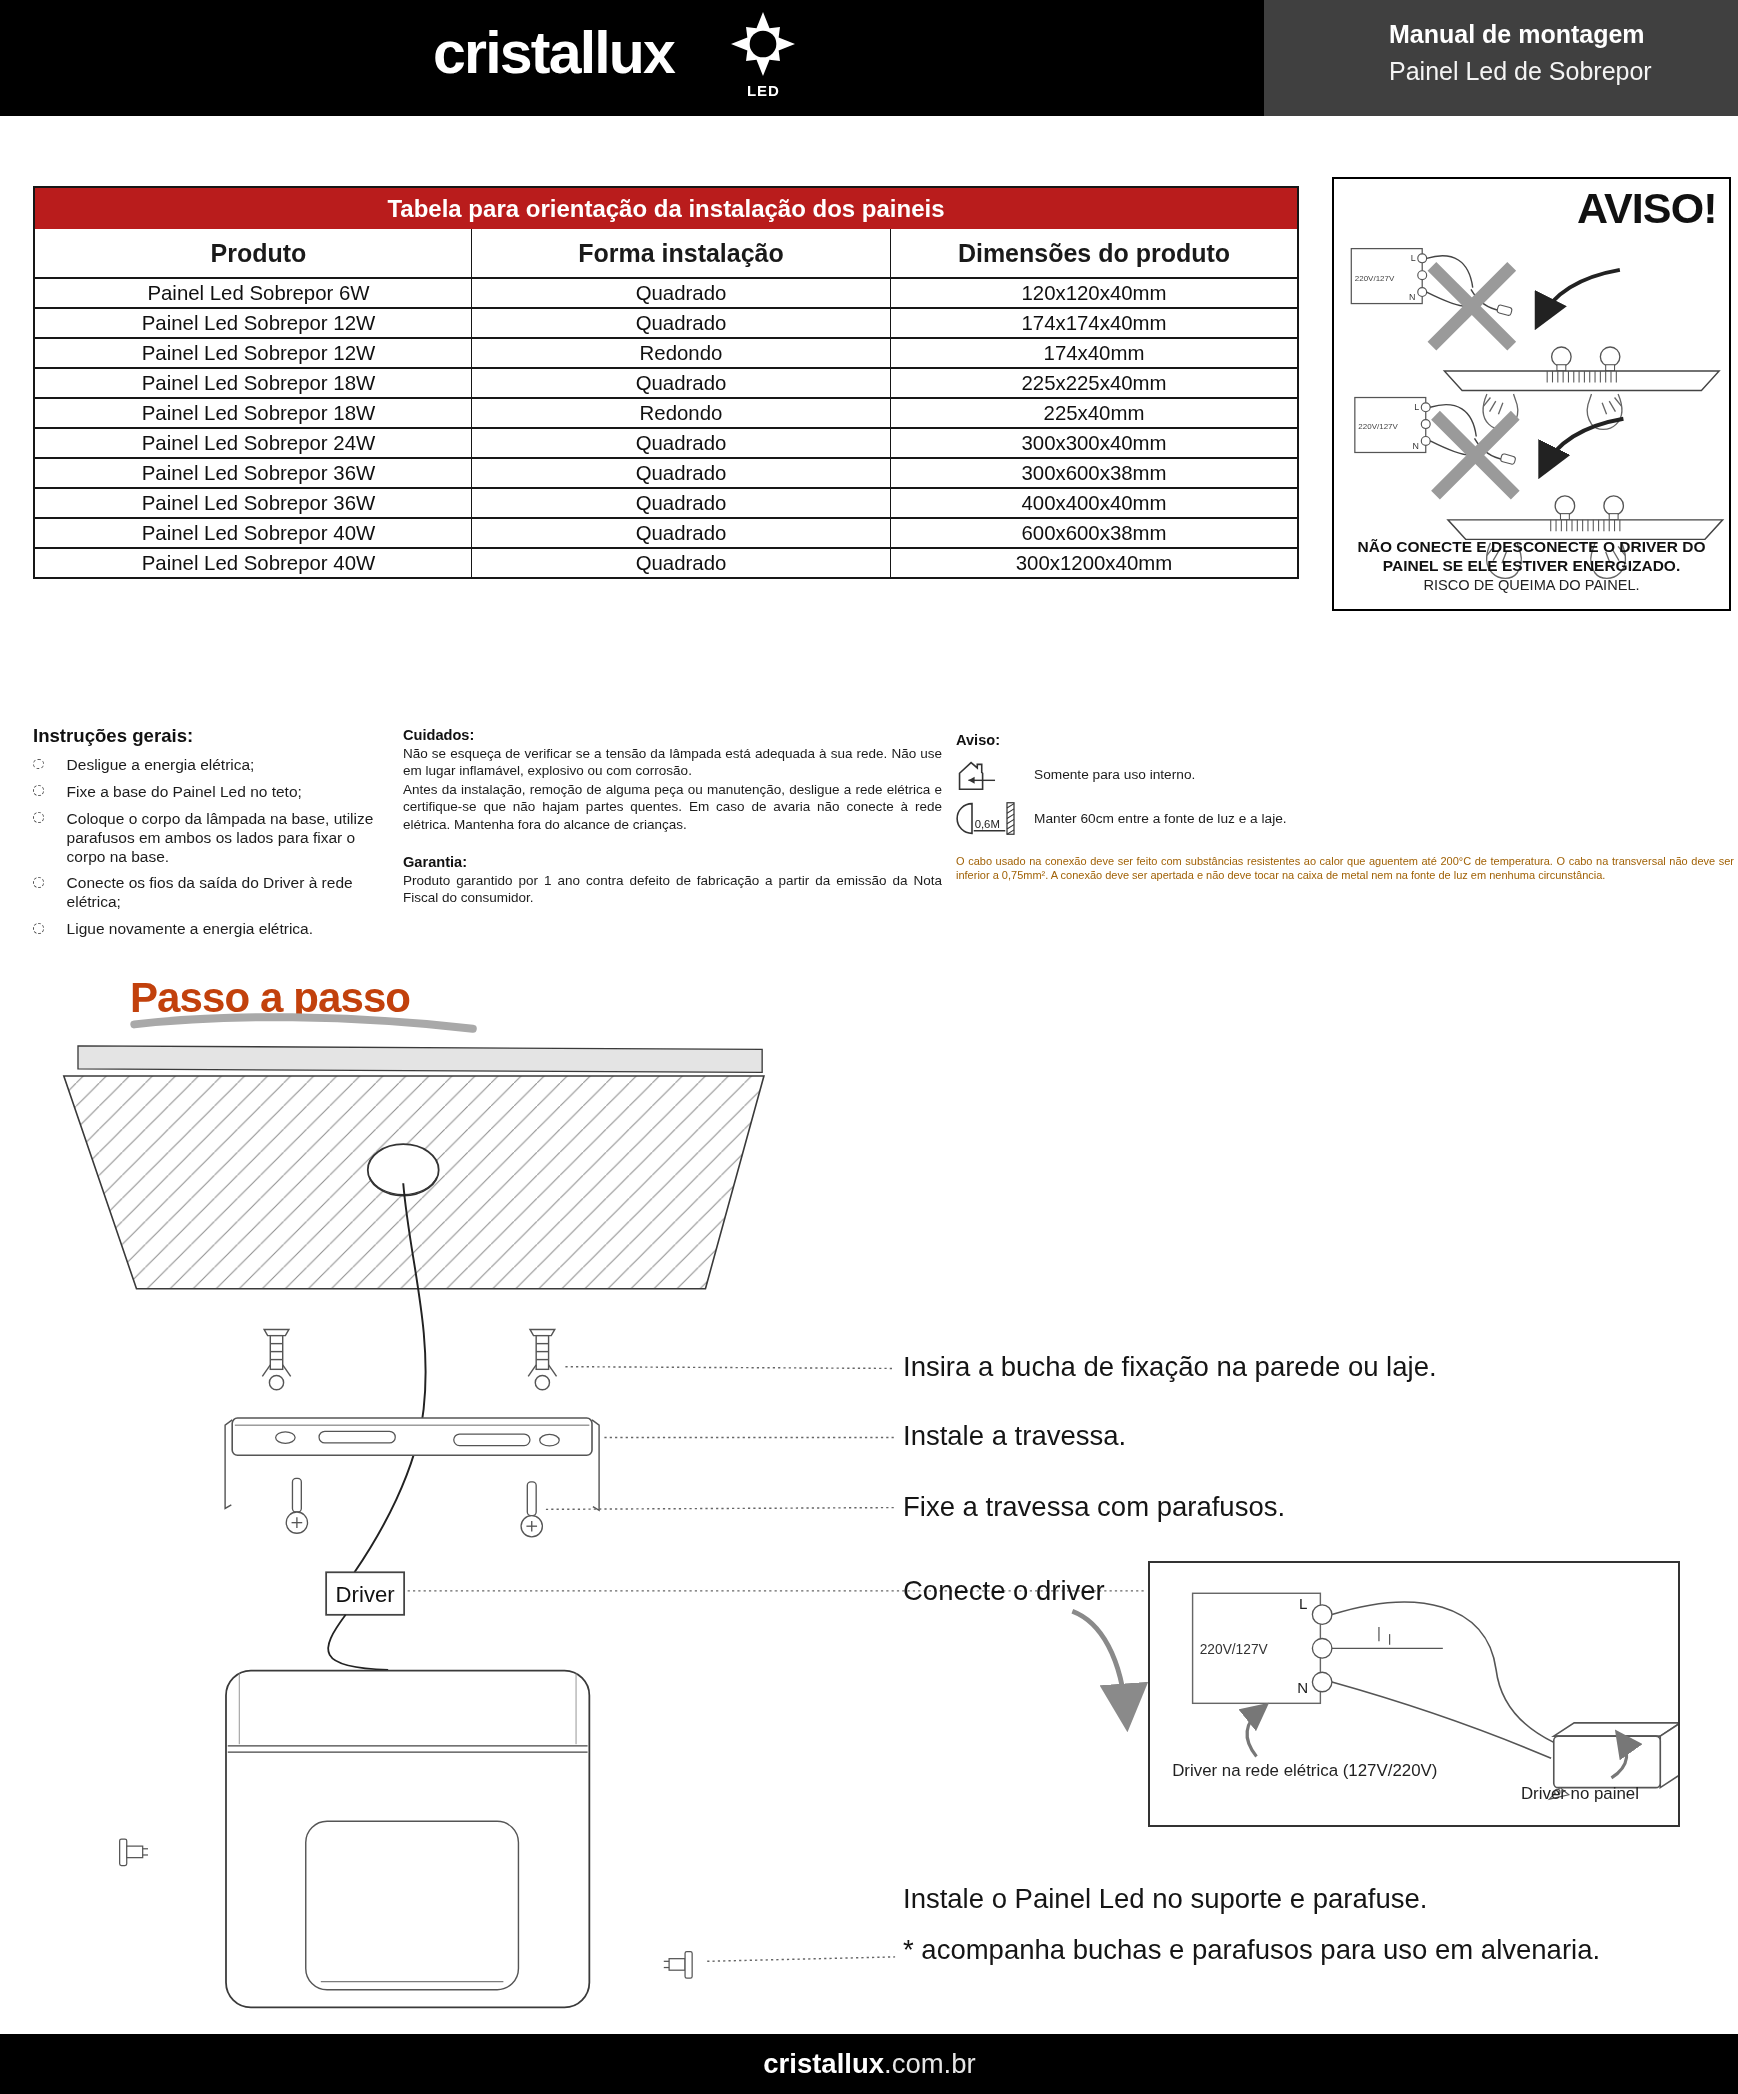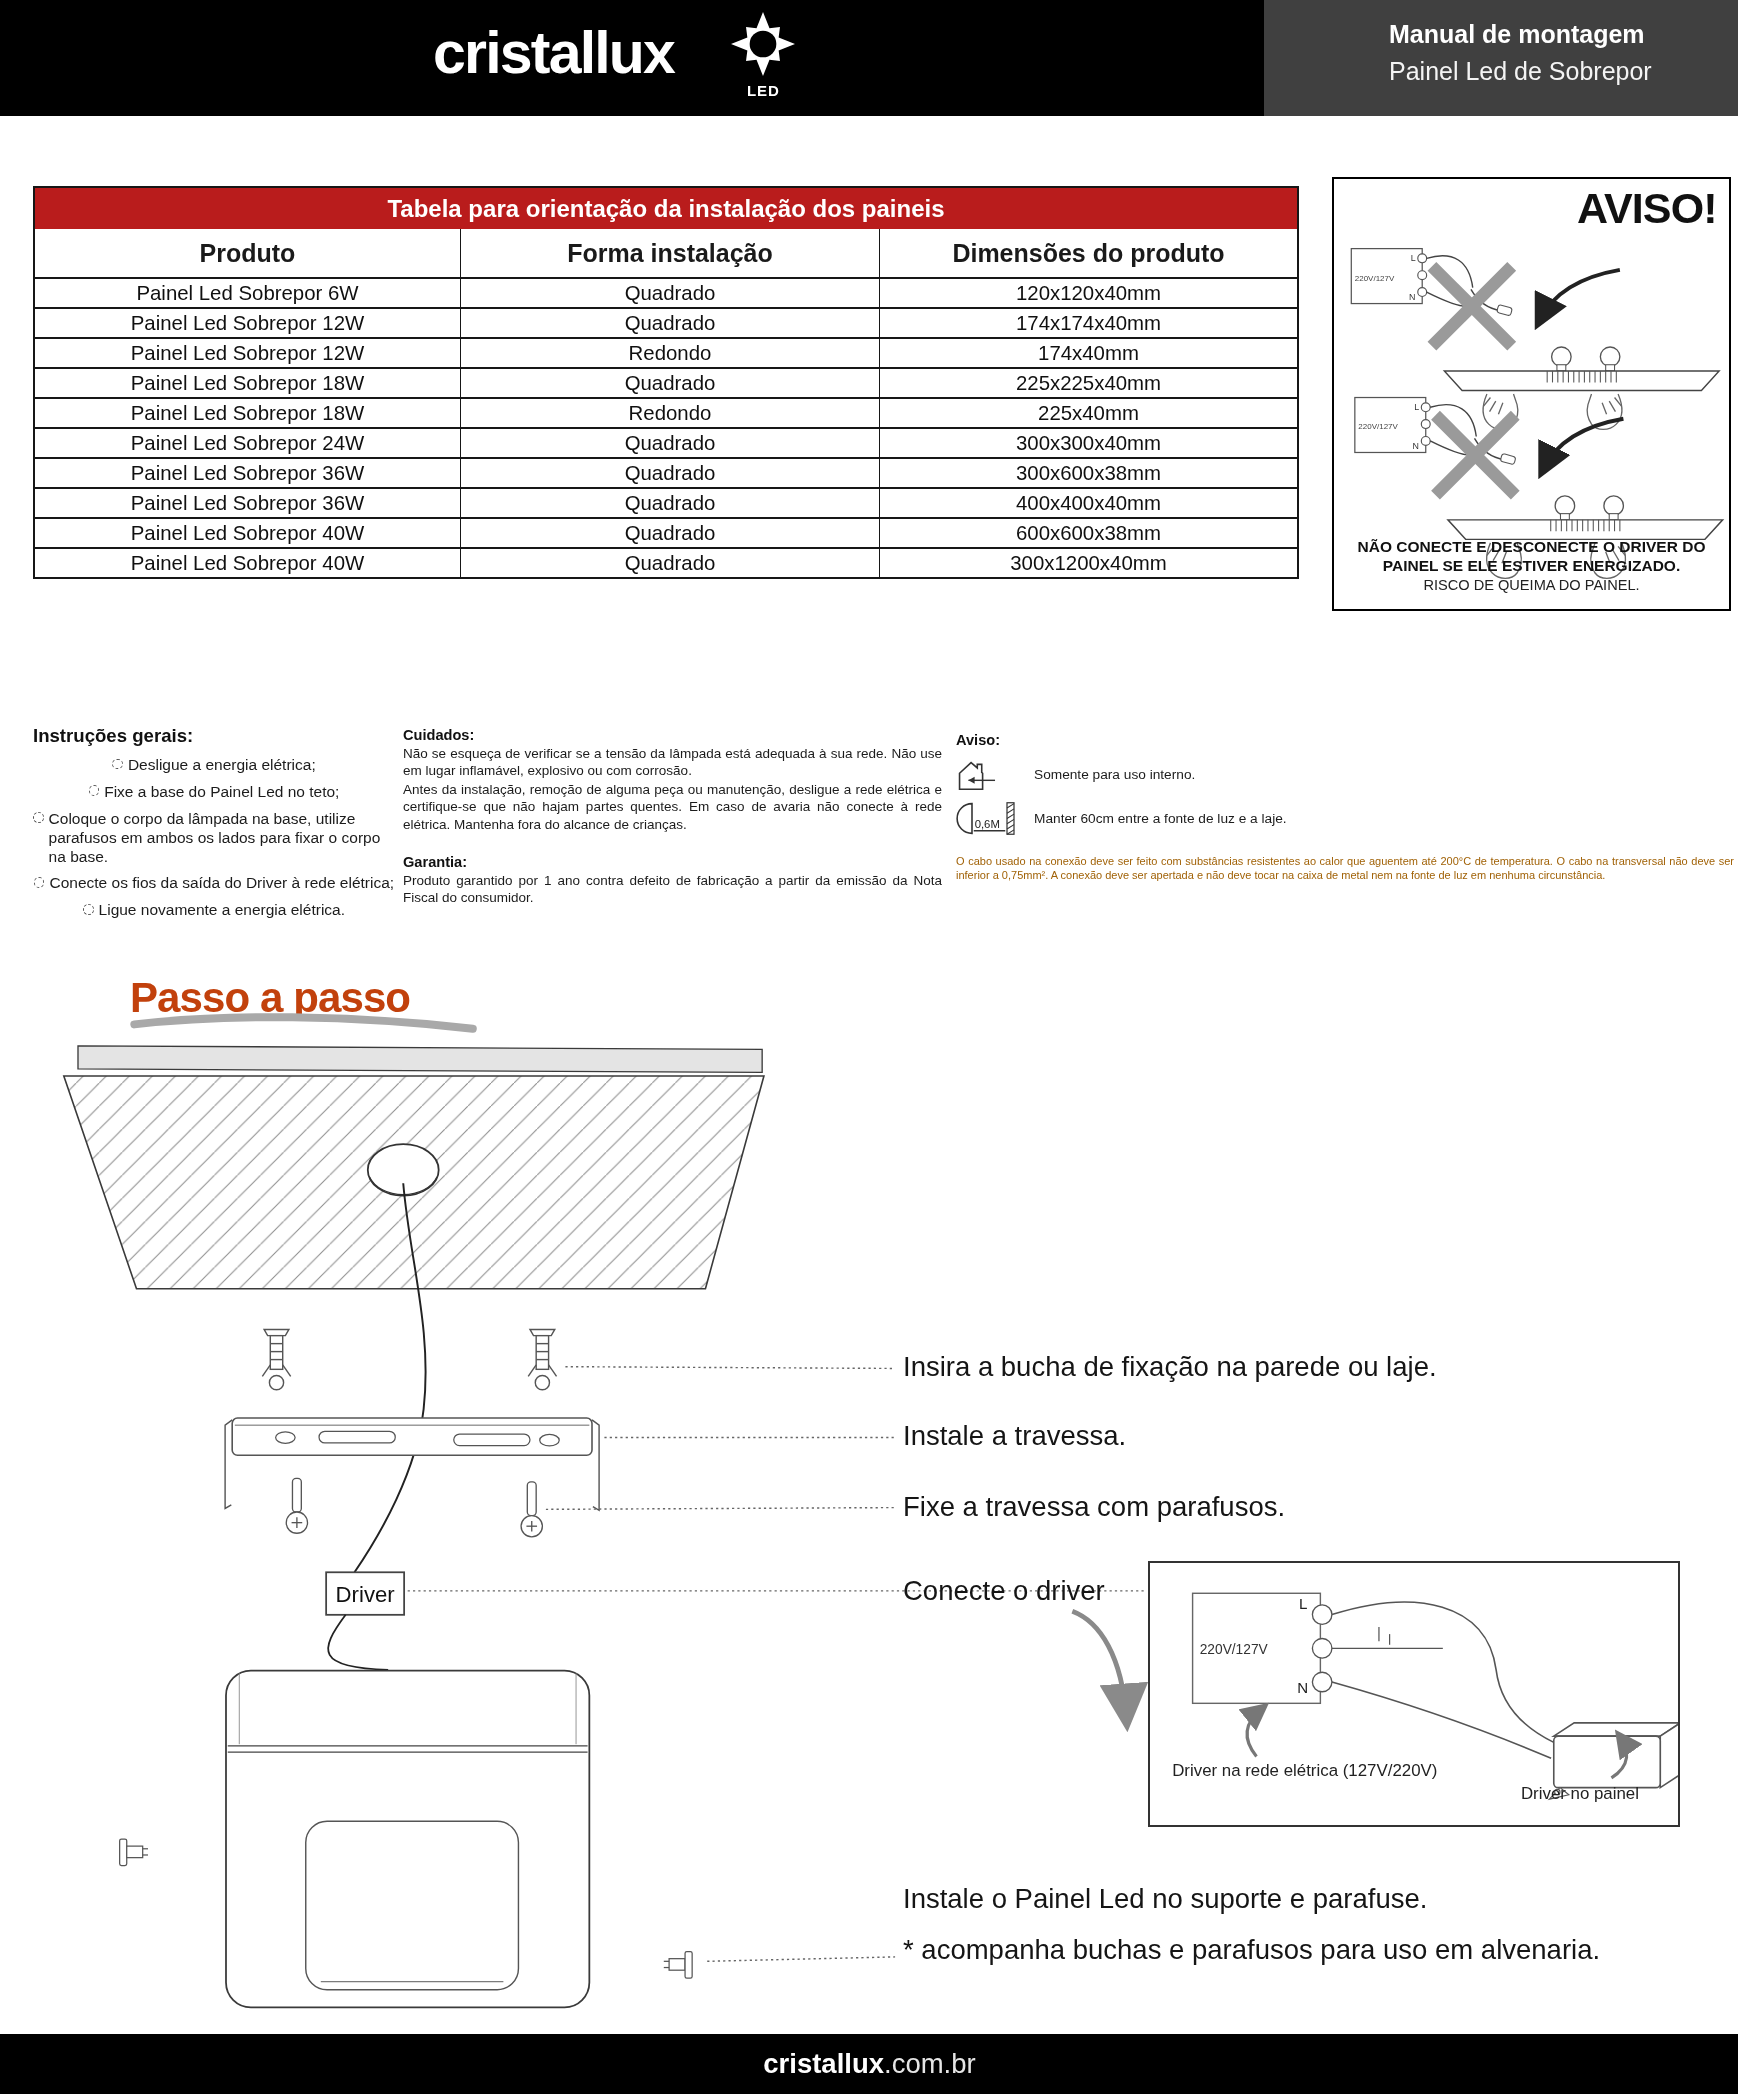--- a/index.html
+++ b/index.html
@@ -16,39 +16,39 @@
   .hdr-gray{position:absolute;left:1264px;top:0;width:543px;height:116px;background:#404040;}
   .hdr-gray .l1{position:absolute;left:125px;top:19.5px;font-size:25px;font-weight:bold;color:#fff;}
   .hdr-gray .l2{position:absolute;left:125px;top:57px;font-size:25px;font-weight:400;color:#f4f4f4;}
 
   
   .tbl{position:absolute;left:33px;top:186px;width:1266px;border:2.7px solid #161616;background:#fff;}
   .tbl-title{height:41px;background:#b91c1c;color:#fff;text-align:center;font-weight:bold;
              font-size:24px;line-height:41px;}
   .tbl-head{display:flex;height:48px;font-weight:bold;font-size:25px;}
   .cell{display:flex;align-items:center;justify-content:center;}
-  .c1{width:426px;border-right:1.8px solid #161616;}
+  .c1{width:426px;border-right:1.8px solid #161616;margin-left:11px;}
   .c2{width:419px;border-right:1.8px solid #161616;}
   .c3{flex:1;}
   .tbl-row{display:flex;height:30px;font-size:20.4px;border-top:2.7px double #161616;color:#101010;}
 
   
   .aviso-box{position:absolute;left:1332px;top:177px;width:399px;height:434px;border:2.7px solid #000;background:#fff;}
   .aviso-title{position:absolute;right:12.4px;top:5.3px;font-size:43px;font-weight:bold;letter-spacing:-0.9px;color:#111;}
   .aviso-art{position:absolute;left:3.5px;top:57px;}
   .aviso-warn{position:absolute;left:7px;right:7px;top:358px;text-align:center;}
   .aviso-warn .wb{font-size:15.5px;font-weight:bold;line-height:1.25;color:#111;}
   .aviso-warn .wr{font-size:14.6px;line-height:1.3;color:#222;}
 
   
   .sec-h1{font-size:18.6px;font-weight:bold;color:#111;}
   .sec-h2{font-size:14.6px;font-weight:bold;color:#111;}
   .instr{position:absolute;left:33px;top:725px;width:362px;}
   .instr ul{list-style:none;margin:8.9px 0 0 0;padding:0;}
-  .instr li{display:flex;gap:5px;margin-bottom:8px;font-size:15.5px;line-height:1.22;color:#1c1c1c;justify-content:center;}
+  .instr li{display:flex;gap:23px;margin-bottom:8px;font-size:15.5px;line-height:1.22;color:#1c1c1c;}
   .bullet{flex:0 0 10.6px;width:10.6px;height:10.6px;border:1.4px dashed #555;border-radius:50%;margin-top:2.7px;}
   .care{position:absolute;left:403px;top:727px;width:539px;}
   .care p{margin:1.8px 0 0 0;font-size:13.5px;line-height:1.28;text-align:justify;color:#1c1c1c;}
   .war{margin-top:21px;}
   .notice{position:absolute;left:956px;top:732px;width:778px;}
   .nrow{display:flex;align-items:center;margin-top:10.6px;}
   .nicon{width:78px;flex:0 0 78px;}
   .ntext{font-size:13.7px;color:#1c1c1c;}
   .npara{margin-top:18px;font-size:11px;line-height:1.3;text-align:justify;color:#a16207;}
 

